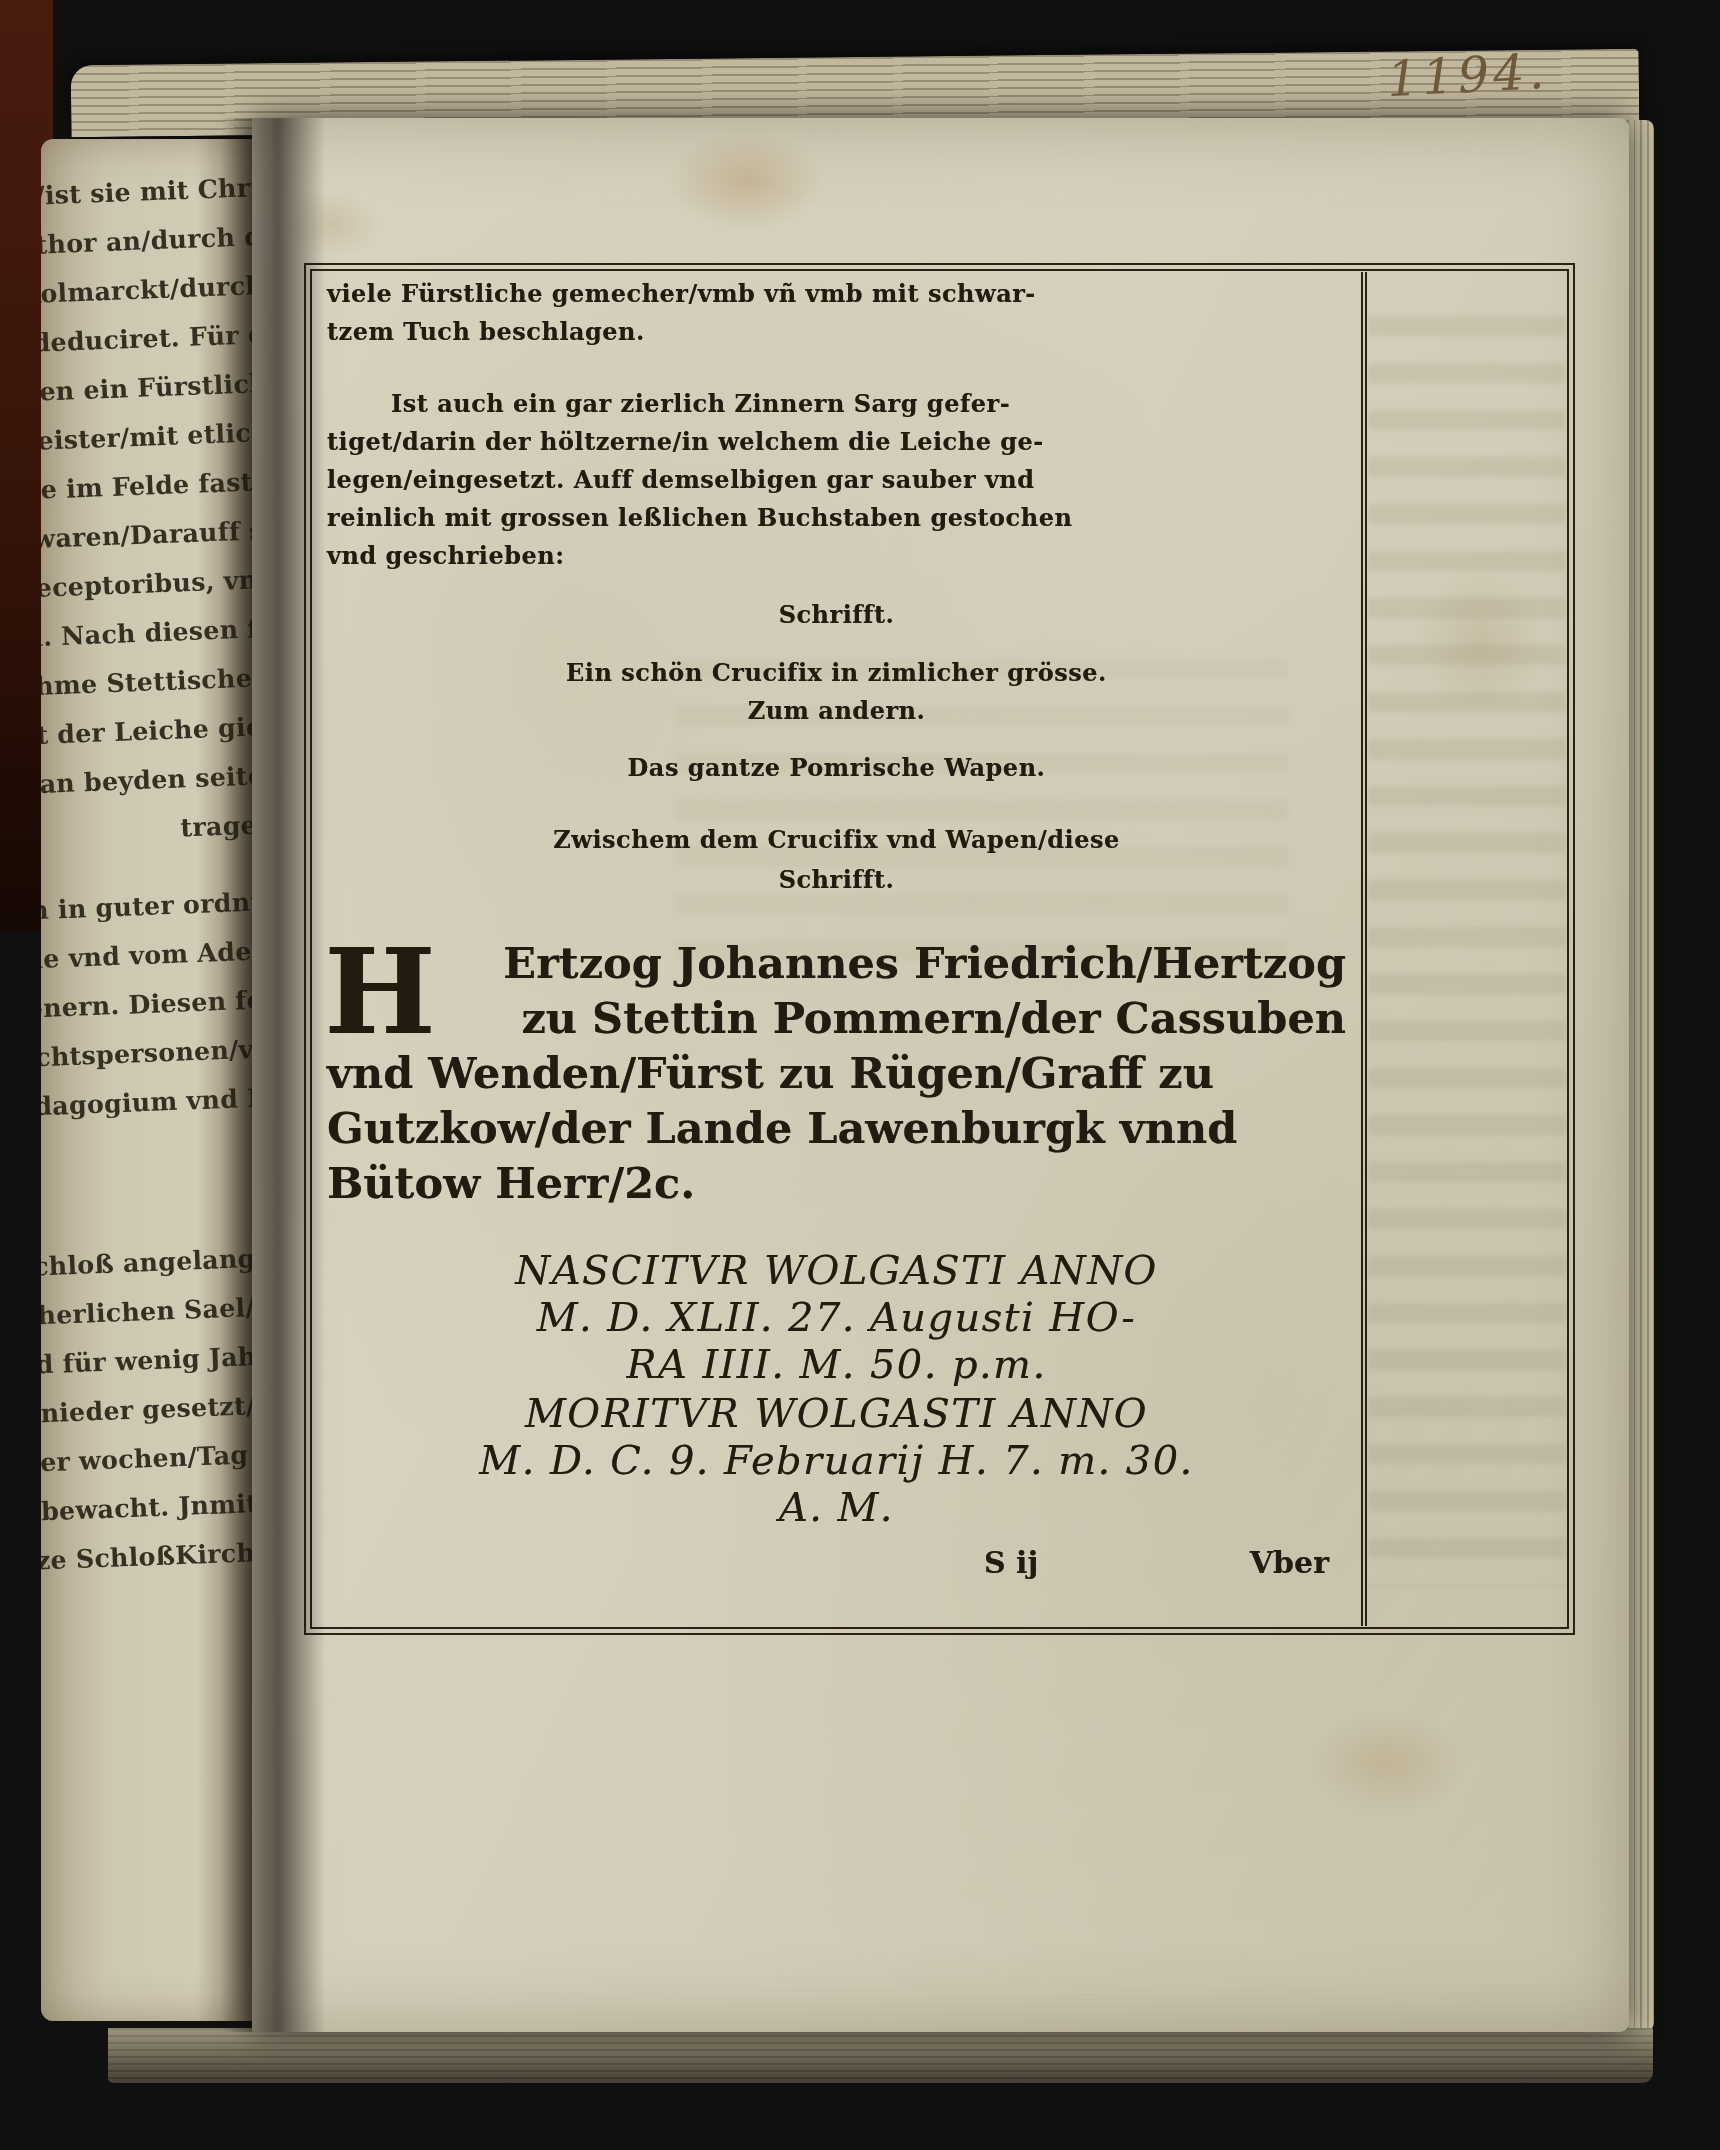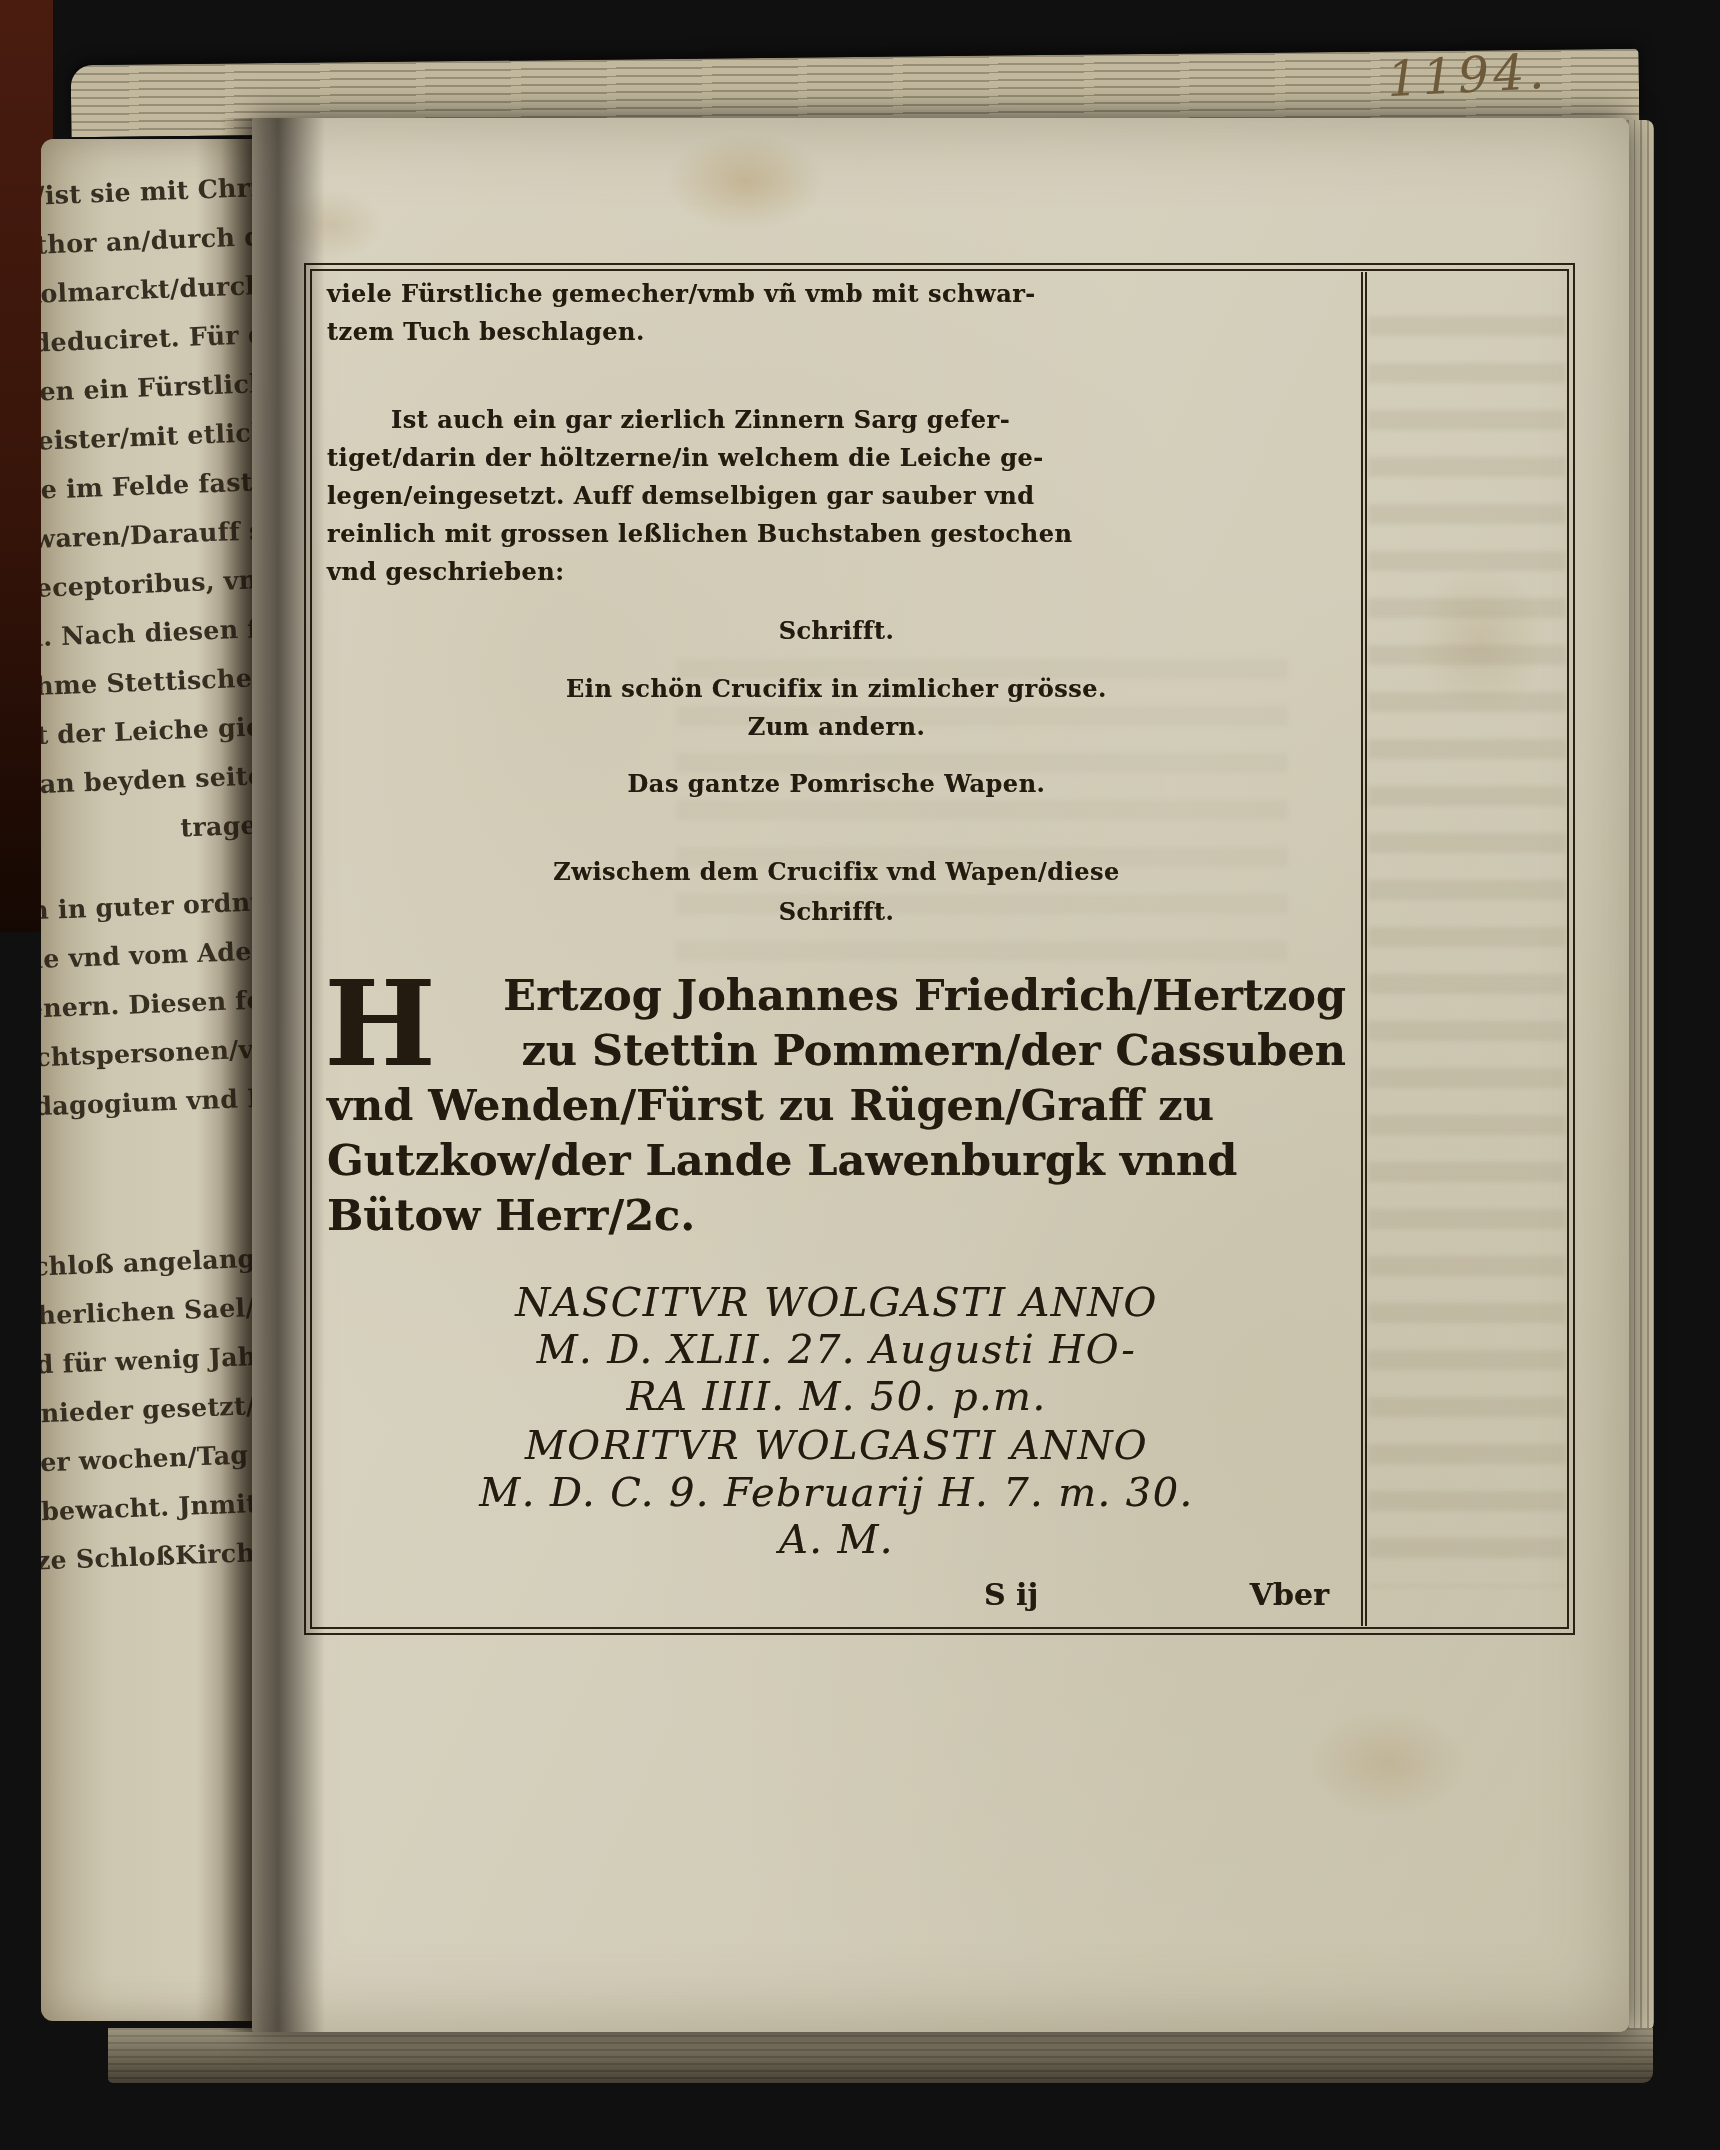--- a/index.html
+++ b/index.html
@@ -111,21 +111,21 @@
   .bl {
     font-size:24px; line-height:38px; font-weight:700;
     letter-spacing:0.5px; white-space:nowrap;
   }
   .center { text-align:center; }
   .indent { text-indent:64px; }
   .first { margin-top:10.8px; }
   .mt21 { margin-top:2px; } .mt41 { margin-top:19.3px; }
   .mt42 { margin-top:20px; } .mt44 { margin-top:21px; }
   .mt76 { margin-top:36px; } .mt79 { margin-top:37px; }
-  .mt80 { margin-top:50px; } .mt82 { }
+  .mt80 { margin-top:34px; } .mt82 { }
   .mt4  { margin-top:14px;  }
 
   .tit { position:relative; }
   .dropcap {
     position:absolute; left:-2.8px; top:3.8px;
     font-size:118px; line-height:103px; font-weight:700;
   }
   .tl {
     font-size:43px; line-height:55px; font-weight:700;
     white-space:nowrap; letter-spacing:0;

